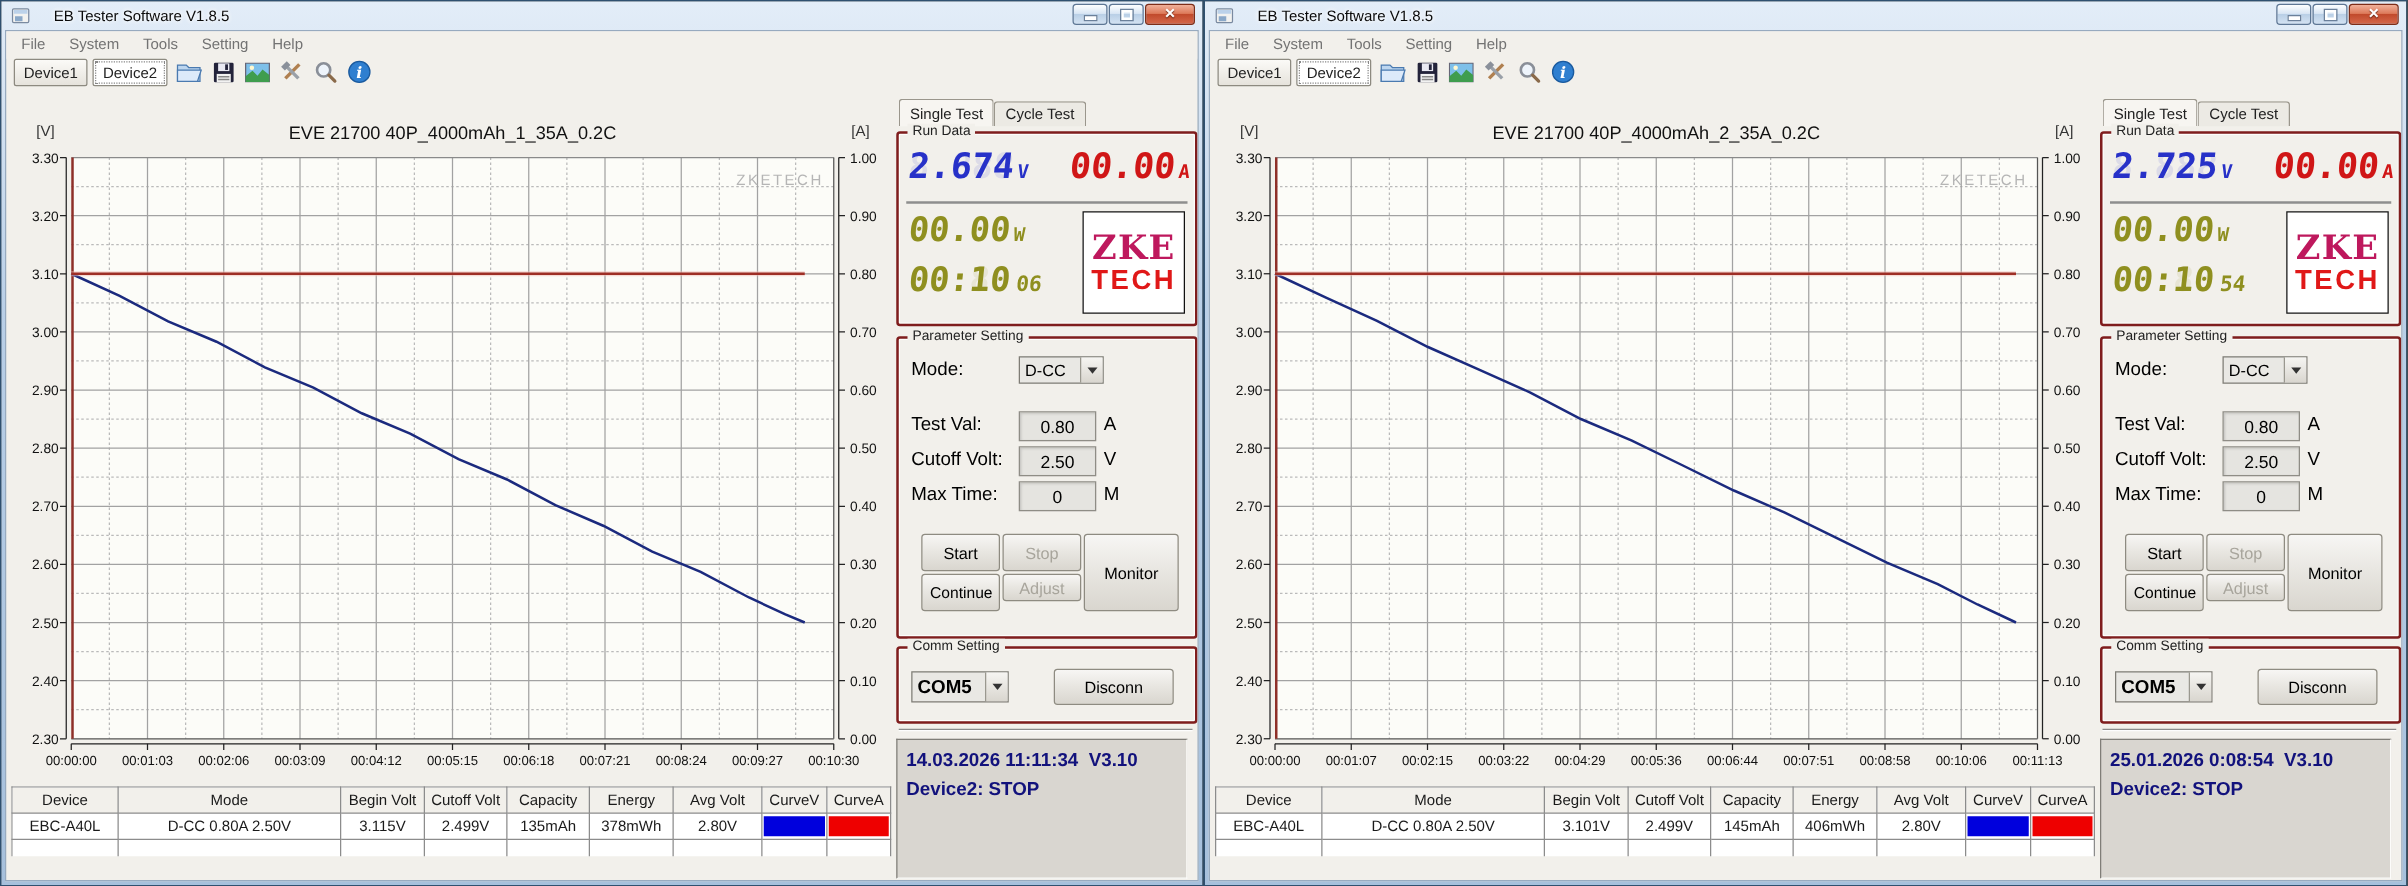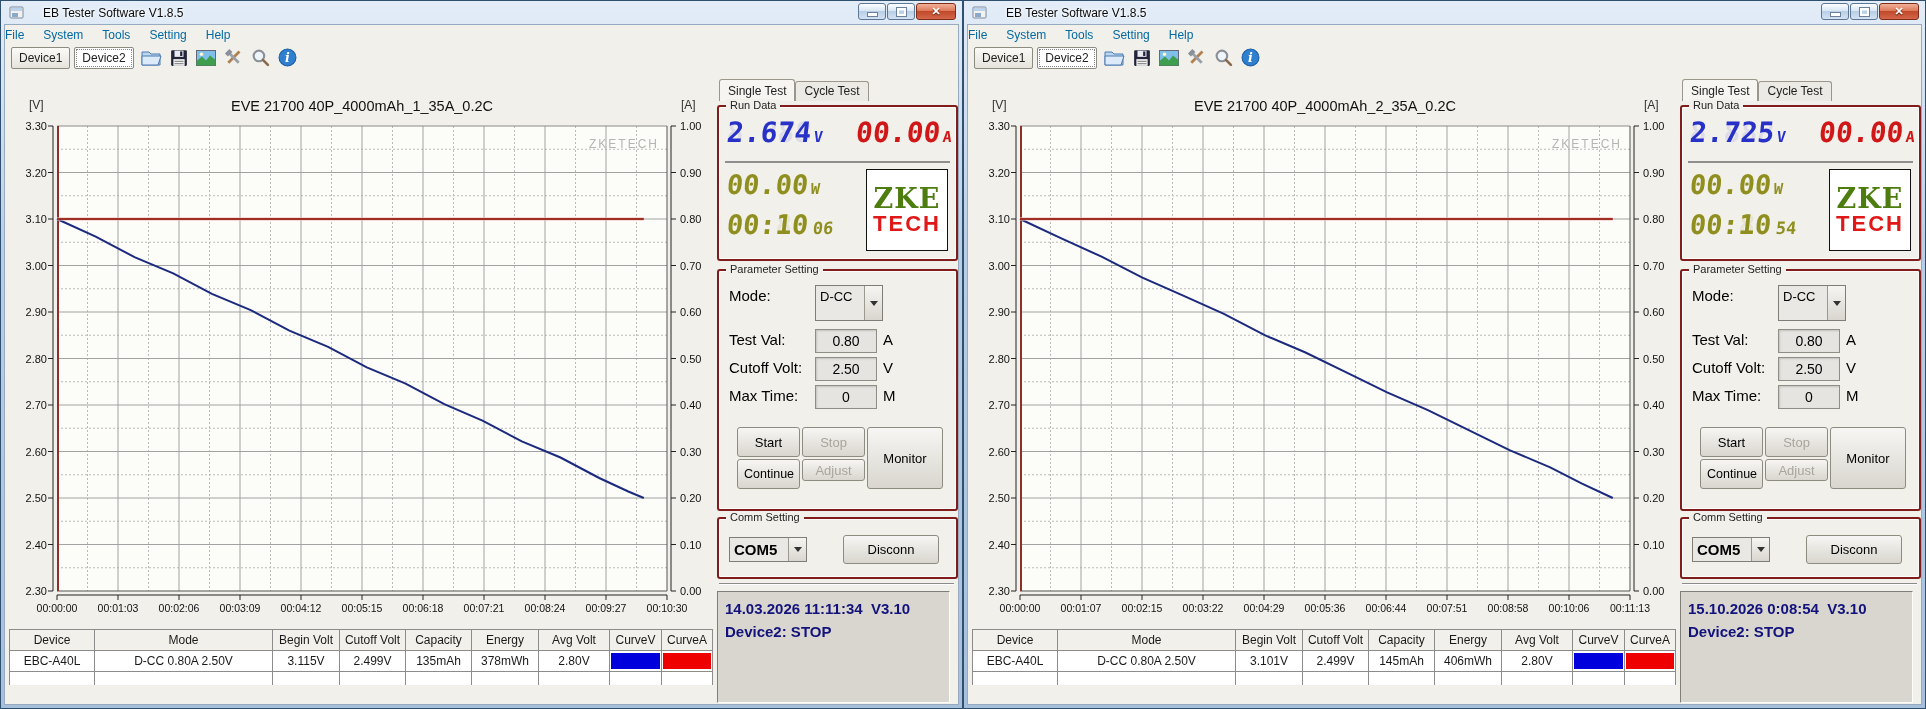--- a/index.html
+++ b/index.html
@@ -22,21 +22,21 @@
         border-color:#7d2d18}
   .glyph-min{width:9px;height:3px;background:#fff;border:1px solid #6b809a;margin-top:6px}
   .glyph-max{width:9px;height:8px;border:2px solid #fff;outline:1px solid #6b809a;box-sizing:border-box}
   .glyph-close{color:#fff;font-size:11px;font-weight:bold;text-shadow:0 1px 1px #5a1a0a;line-height:1}
 
   .client{position:absolute;left:3px;right:3px;top:23px;bottom:3px;background:#f2f0eb;
           border:1px solid #97aabf;overflow:hidden}
 
   
   .menubar{position:absolute;left:0;top:0;right:0;height:19px;display:flex;gap:19px;
-           padding:3px 0 0 0;font-size:12px;color:#0369a1;background:#f2f0eb}
+           padding:3px 0 0 12px;font-size:12px;color:#737373;background:#f2f0eb}
   .menu-item{cursor:default}
   .toolbar{position:absolute;left:0;top:19px;right:0;height:27px;display:flex;
            align-items:center;padding-left:6px;gap:4px}
   .devtab{font-size:12px;padding:3px 7px;border:1px solid #8d8a80;border-radius:2px;
           background:linear-gradient(#fbfaf7,#e6e3dc);color:#222}
   .devtab.active{background:#fff;outline:1px dotted #888;outline-offset:-3px}
   .toolbtn{background:none;border:none;padding:1px 2px;display:inline-flex;align-items:center}
 
   
   svg.chart{position:absolute;left:0;top:46px}
@@ -64,31 +64,31 @@
   .seg-unit{font-size:15px;margin-left:3px}
   .seg-small{font-size:17px;margin-left:5px}
   .seg.volt{left:8px;top:12px;font-size:28px;color:#2731c8}
   .seg.curr{right:4px;top:12px;font-size:28px;color:#d01616}
   .seg.power{left:8px;top:64px;font-size:27px;color:#8f8f1f}
   .seg.time{left:8px;top:104px;font-size:27px;color:#8f8f1f}
   .seg-divider{position:absolute;left:6px;right:6px;top:54px;border-top:2px solid #8e8e8e}
   .zke-logo{position:absolute;right:8px;top:62px;width:80px;height:80px;background:#fff;
             border:1px solid #111;box-shadow:0 0 0 2px #fff inset;display:flex;flex-direction:column;
             align-items:center;justify-content:center}
-  .zke-logo .zke{color:#4d7c0f;font-family:"DejaVu Serif",serif;font-weight:bold;
+  .zke-logo .zke{color:#be185d;font-family:"DejaVu Serif",serif;font-weight:bold;
                  font-size:27px;letter-spacing:1px;line-height:1}
   .zke-logo .tech{color:#e01818;font-weight:bold;font-size:22px;letter-spacing:2px;line-height:1;margin-top:1px}
 
   
   .plabel{position:absolute;left:10px;font-size:15px;color:#000}
   .pfield{position:absolute;left:96px;width:56px;height:20px;text-align:center;
           font:14px "Liberation Sans",sans-serif;background:#e5e4e0;border:1px solid #8f8d86;
           box-shadow:inset 1px 1px 2px rgba(0,0,0,.15)}
   .punit{position:absolute;left:164px;font-size:15px;color:#000}
-  .combo{position:absolute;display:flex;height:36px;border:1px solid #7f7d76;background:#e9e8e4;box-sizing:border-box}
+  .combo{position:absolute;display:flex;height:22px;border:1px solid #7f7d76;background:#e9e8e4;box-sizing:border-box}
   .combo-val{flex:1;font-size:13px;padding:3px 4px 0;color:#000}
   .combo-btn{width:17px;border-left:1px solid #9a988f;display:flex;align-items:center;
              justify-content:center;background:linear-gradient(#f6f5f2,#d9d6cf)}
   .arrow-down{width:0;height:0;border-left:4px solid transparent;border-right:4px solid transparent;
               border-top:5px solid #333}
   .btn{position:absolute;box-sizing:border-box;font-size:13px;color:#000;text-align:center;
        background:linear-gradient(#f7f6f4,#e9e7e2 45%,#d9d6cf);border:1px solid #8e8b81;border-radius:3px}
   .btn.disabled{color:#a8a59c}
   .b-start{left:18px;top:156px;width:63px;height:30px}
   .b-stop{left:83px;top:156px;width:63px;height:30px}
@@ -698,21 +698,21 @@
           <span class="combo-val">COM5</span>
           <span class="combo-btn">
               <span class="arrow-down"></span>
             </span>
         </span>
         <button class="btn b-disconn">Disconn</button>
       </div>
 
       <div class="panel-sep"></div>
       <div class="statusbox">
-        <div class="status-line">15.10.2026 0:08:54  V3.10</div>
+        <div class="status-line">25.01.2026 0:08:54  V3.10</div>
         <div class="status-line">Device2: STOP</div>
       </div>
     </div>
 
     <div class="results">
       <table>
         <colgroup>
             <col style="width:85px">
             <col style="width:178px">
             <col style="width:67px">

